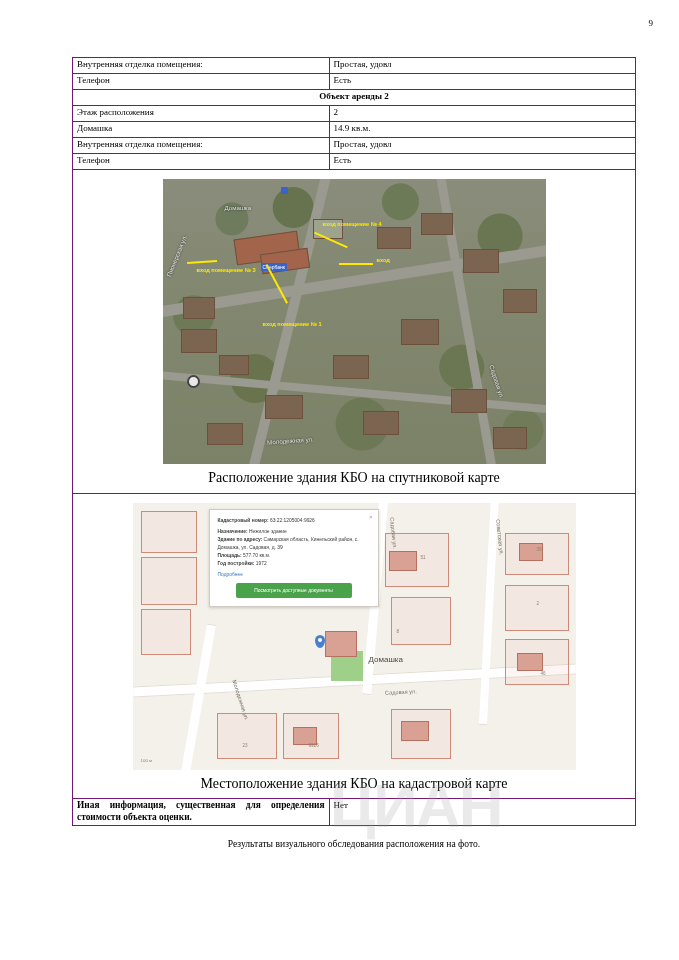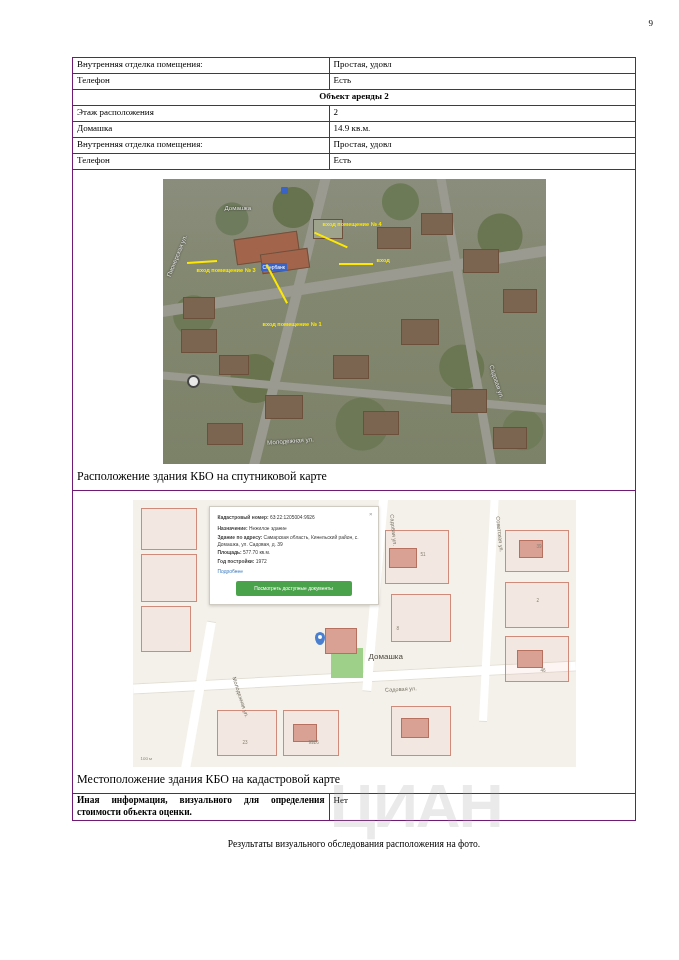--- a/index.html
+++ b/index.html
@@ -64,21 +64,22 @@
   td.col-b { width: 305px; }
   td.section {
     text-align: center;
     font-weight: bold;
   }
   td.imgcell {
     padding: 0;
     height: auto;
   }
   .cap {
-    font-size: 12px;
+    text-align: center;
+    font-size: 14px;
     padding: 3px 0 5px 0;
     font-family: Liberation Serif, serif;
   }
   td.bold-left {
     font-weight: bold;
     text-align: justify;
     font-size: 9.4px;
     padding: 4px 6px 5px 6px;
     line-height: 1.35;
   }
@@ -458,21 +459,21 @@
               <div class="cad-btn">Посмотреть доступные документы</div>
             </div>
 
             <div class="cad-scale">100 м</div>
           </div>
           <div class="cap">Местоположение здания КБО на кадастровой карте</div>
         </td>
       </tr>
 
       <tr>
-        <td class="col-a bold-left">Иная информация, визуального для определения стоимости объекта оценки.</td>
+        <td class="col-a bold-left">Иная информация, существенная для определения стоимости объекта оценки.</td>
         <td class="col-b">Нет</td>
       </tr>
     </tbody>
   </table>
 
   <div class="watermark">ЦИАН</div>
 
   <div class="footer-note">Результаты визуального обследования расположения на фото.</div>
 </div>
 

